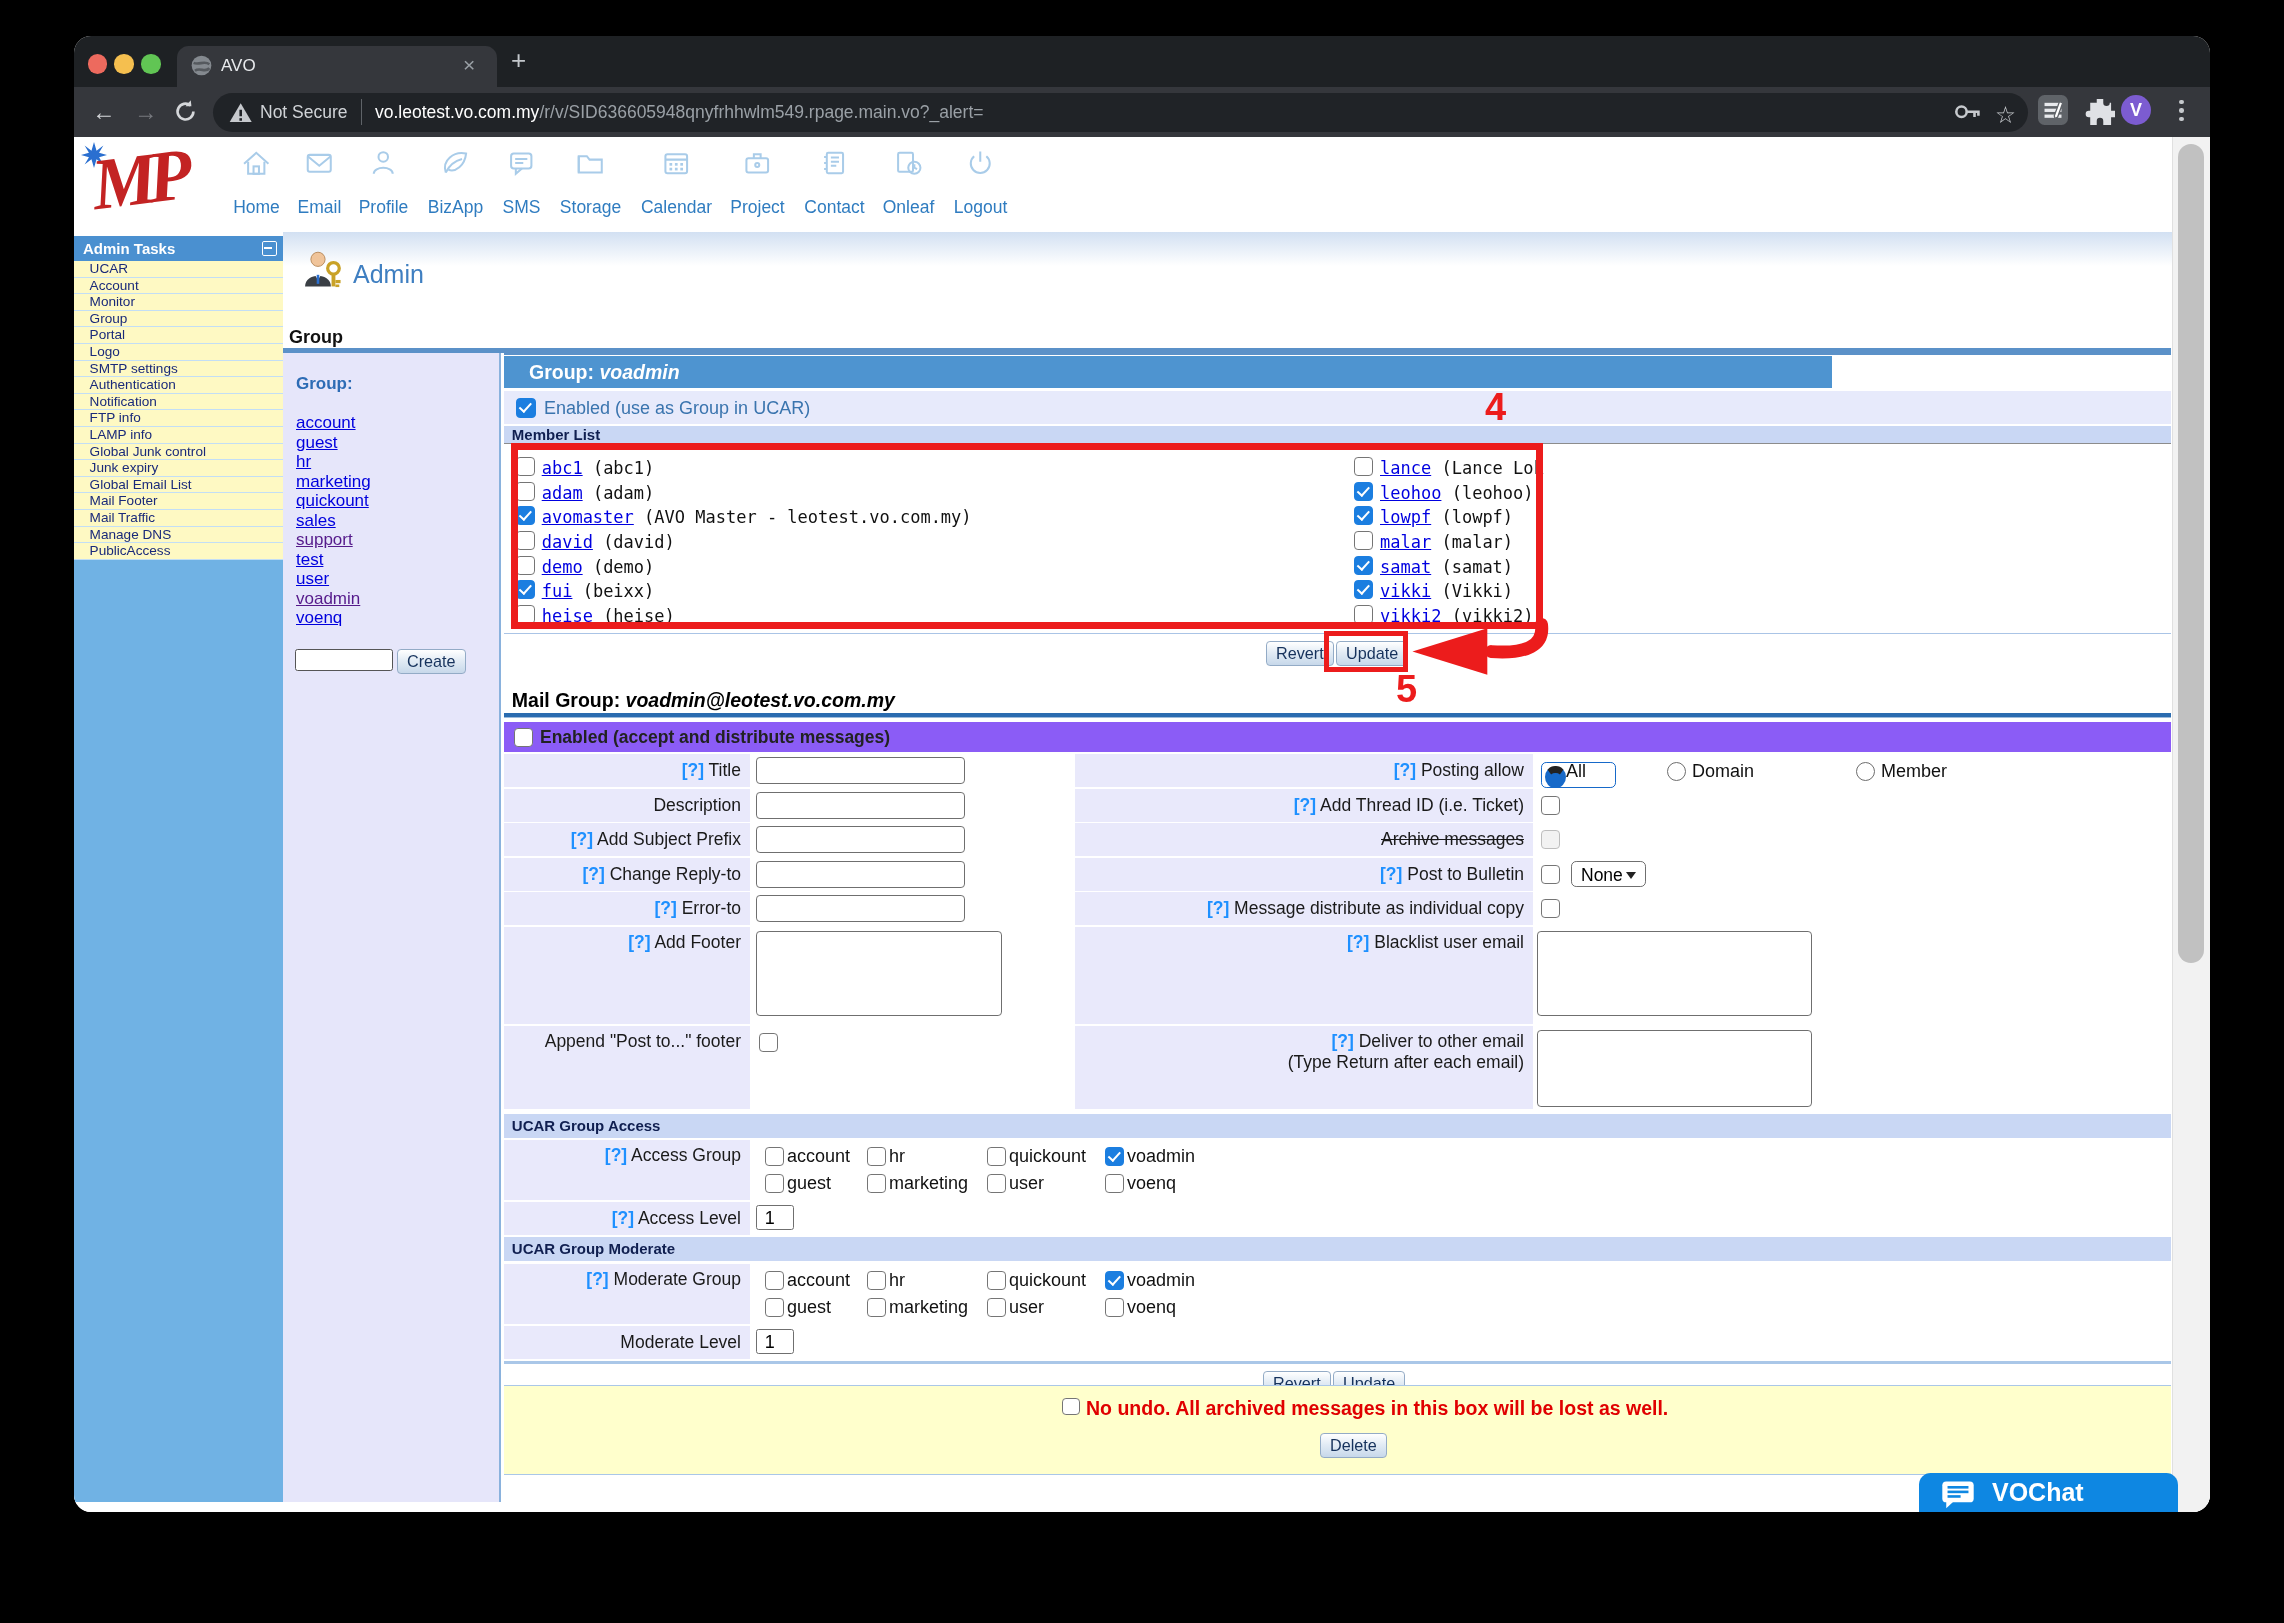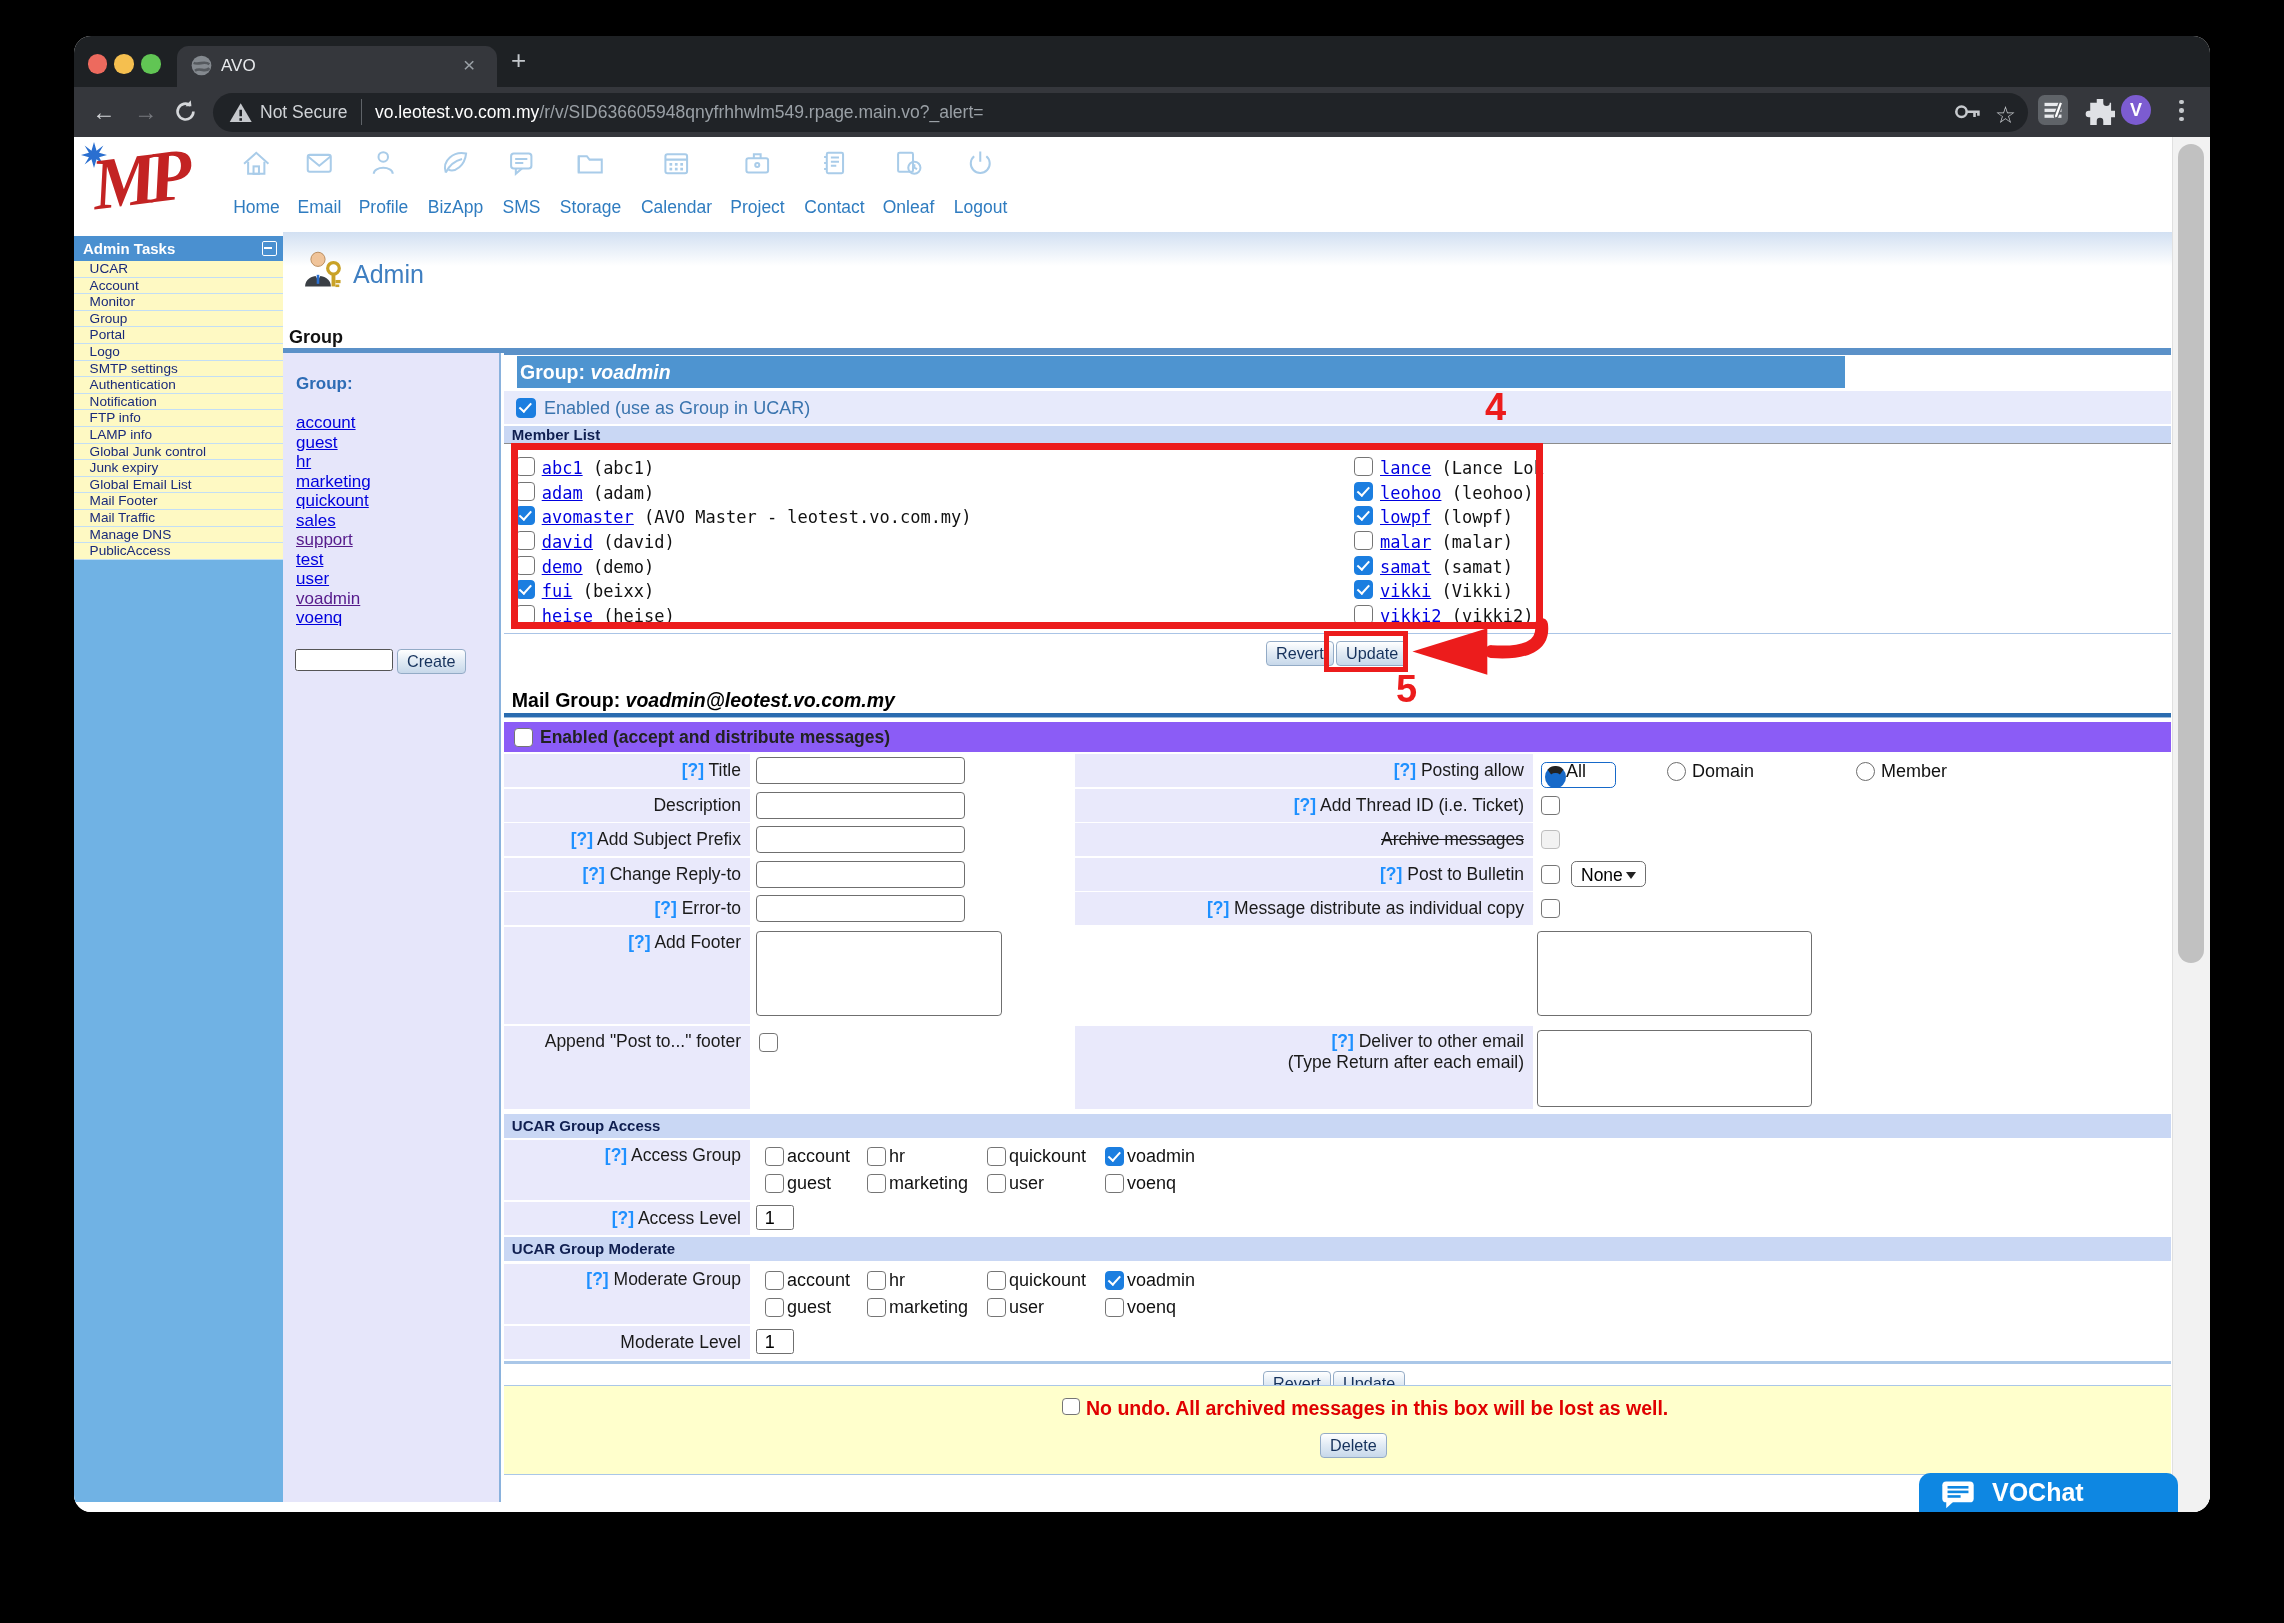--- a/index.html
+++ b/index.html
@@ -59,21 +59,21 @@
   .lp-link{position:absolute;left:13px;font-size:17px;text-decoration:underline;color:#0000dd;}
   .lp-link.visited{color:#551a8b;}
   .lp-input{position:absolute;left:11.7px;top:296px;width:96px;height:19.5px;background:#fff;border:1.3px solid #555;border-radius:2.6px;}
   .btn{display:inline-block;border:1.3px solid #93abc6;border-radius:3.9px;color:#16325c;font-size:16.2px;
        text-align:center;background:linear-gradient(#ffffff,#e3ecf5 45%,#c7d8ea);padding:1.9px 9px;}
   .lp-create{position:absolute;left:114px;top:296px;}
 
   
   .main{left:430px;top:215px;width:1667px;height:1160px;}
   .band-header{left:0;top:3.9px;width:1328px;height:32.5px;background:#4e94d0;color:#fff;font-weight:bold;
-               font-size:19.5px;line-height:32.5px;padding-left:3px;box-sizing:border-box;margin-left:13px;}
+               font-size:19.5px;line-height:32.5px;padding-left:25px;box-sizing:border-box;}
   .row-enabled{left:0;top:39px;width:1667px;height:32.5px;background:#e7eafb;}
   .band-sub{width:1667px;height:17.5px;background:#c9d7f4;color:#101f50;font-weight:bold;font-size:15px;
             line-height:17.5px;padding-left:7.8px;box-sizing:border-box;}
   .member-area{left:0;top:91px;width:1667px;height:189px;background:#fff;border-top:1.3px solid #8c8c8c;
                border-bottom:1.9px solid #aac4e6;}
   .mono{font-family:"DejaVu Sans Mono",monospace;font-size:17px;color:#111;white-space:nowrap;}
   .mono a{color:#0000e0;}
   .mrow{position:absolute;height:25px;line-height:22px;}
   .mlink{text-decoration:underline;color:#0000e0;}
 
@@ -453,20 +453,21 @@
         <div class="frow" style="top:540px;height:32.5px">
           <div class="lcell vlabel"><span class="help">[?]</span> <span>Error-to</span></div>
           <div class="tinput" style="left:252px;top:3.2px"></div>
           <div class="rcell vlabel" style="padding-right:9px"><span class="help">[?]</span> <span>Message distribute as individual copy</span></div>
           <span class="cb" style="left:1037px;top:7.1px"></span>
         </div>
 
         <div class="frow" style="top:575px;height:97px">
           <div class="lcell" style="padding-top:5.2px"><span class="help">[?]</span> <span>Add Footer</span></div>
           <div class="tarea" style="left:252px;top:3.9px;width:244px;height:83px"></div>
+          <div class="rcell" style="padding-top:5.2px"><span class="help">[?]</span> <span>Blacklist user email</span></div>
           <div class="tarea" style="left:1033px;top:3.9px;width:273px;height:83px"></div>
         </div>
 
         <div class="frow" style="top:674px;height:83px">
           <div class="lcell" style="padding-top:5.2px"><span>Append "Post to..." footer</span></div>
           <span class="cb" style="left:255px;top:6.5px"></span>
           <div class="rcell" style="padding-top:5.2px">
             <div><span class="help">[?]</span> <span>Deliver to other email</span></div>
             <div>(Type Return after each email)</div>
           </div>

